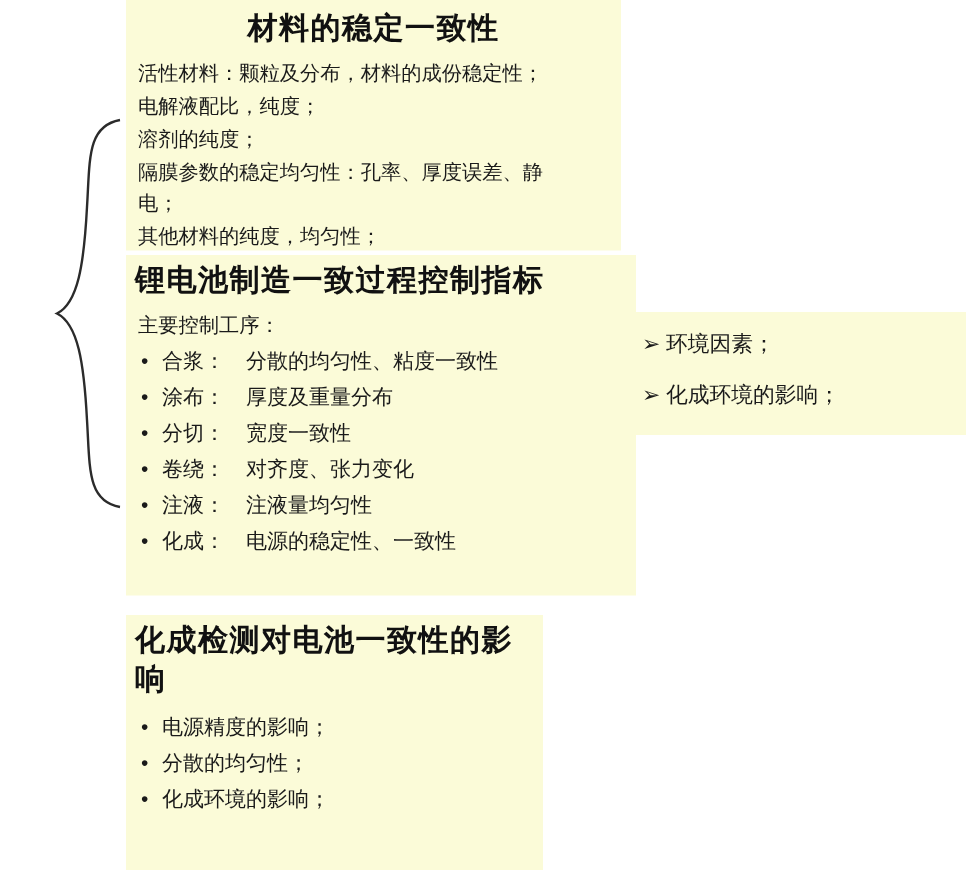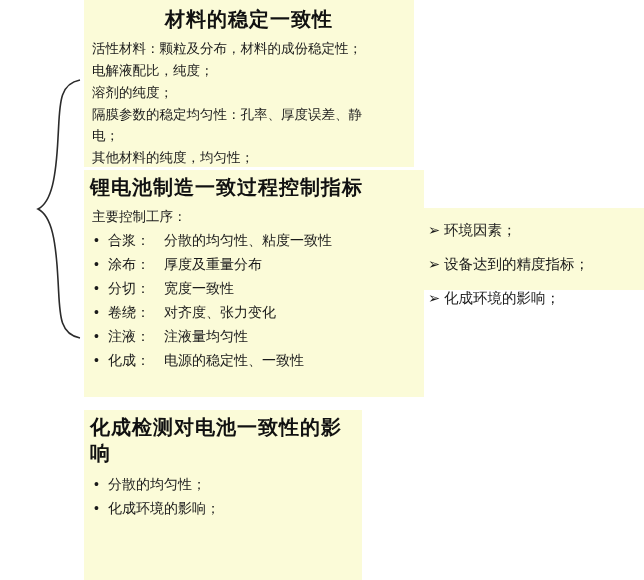--- a/index.html
+++ b/index.html
@@ -153,32 +153,32 @@
     <div class="body-line">电解液配比，纯度；</div>
     <div class="body-line">溶剂的纯度；</div>
     <div class="body-line">隔膜参数的稳定均匀性：孔率、厚度误差、静</div>
     <div class="body-line">电；</div>
     <div class="body-line">其他材料的纯度，均匀性；</div>
   </div>
 
   <div class="panel" id="panel-formation">
     <div class="panel-title left">化成检测对电池一致性的影响</div>
     <div class="bullet-line">
+      <span class="bullet-dot">•</span><span>电源精度的影响；</span>
+    </div>
+    <div class="bullet-line">
       <span class="bullet-dot">•</span><span>分散的均匀性；</span>
     </div>
     <div class="bullet-line">
       <span class="bullet-dot">•</span><span>化成环境的影响；</span>
     </div>
   </div>
 
   <div class="panel" id="panel-indicators">
     <div class="arrow-line">
       <span class="arrow-mark">➢</span><span>环境因素；</span>
     </div>
     <div class="arrow-line">
-      <span class="arrow-mark">➢</span><span>设备达到的精度指标；</span>
-    </div>
-    <div class="arrow-line">
       <span class="arrow-mark">➢</span><span>化成环境的影响；</span>
     </div>
   </div>
 
 </div>
 
 </body></html>

